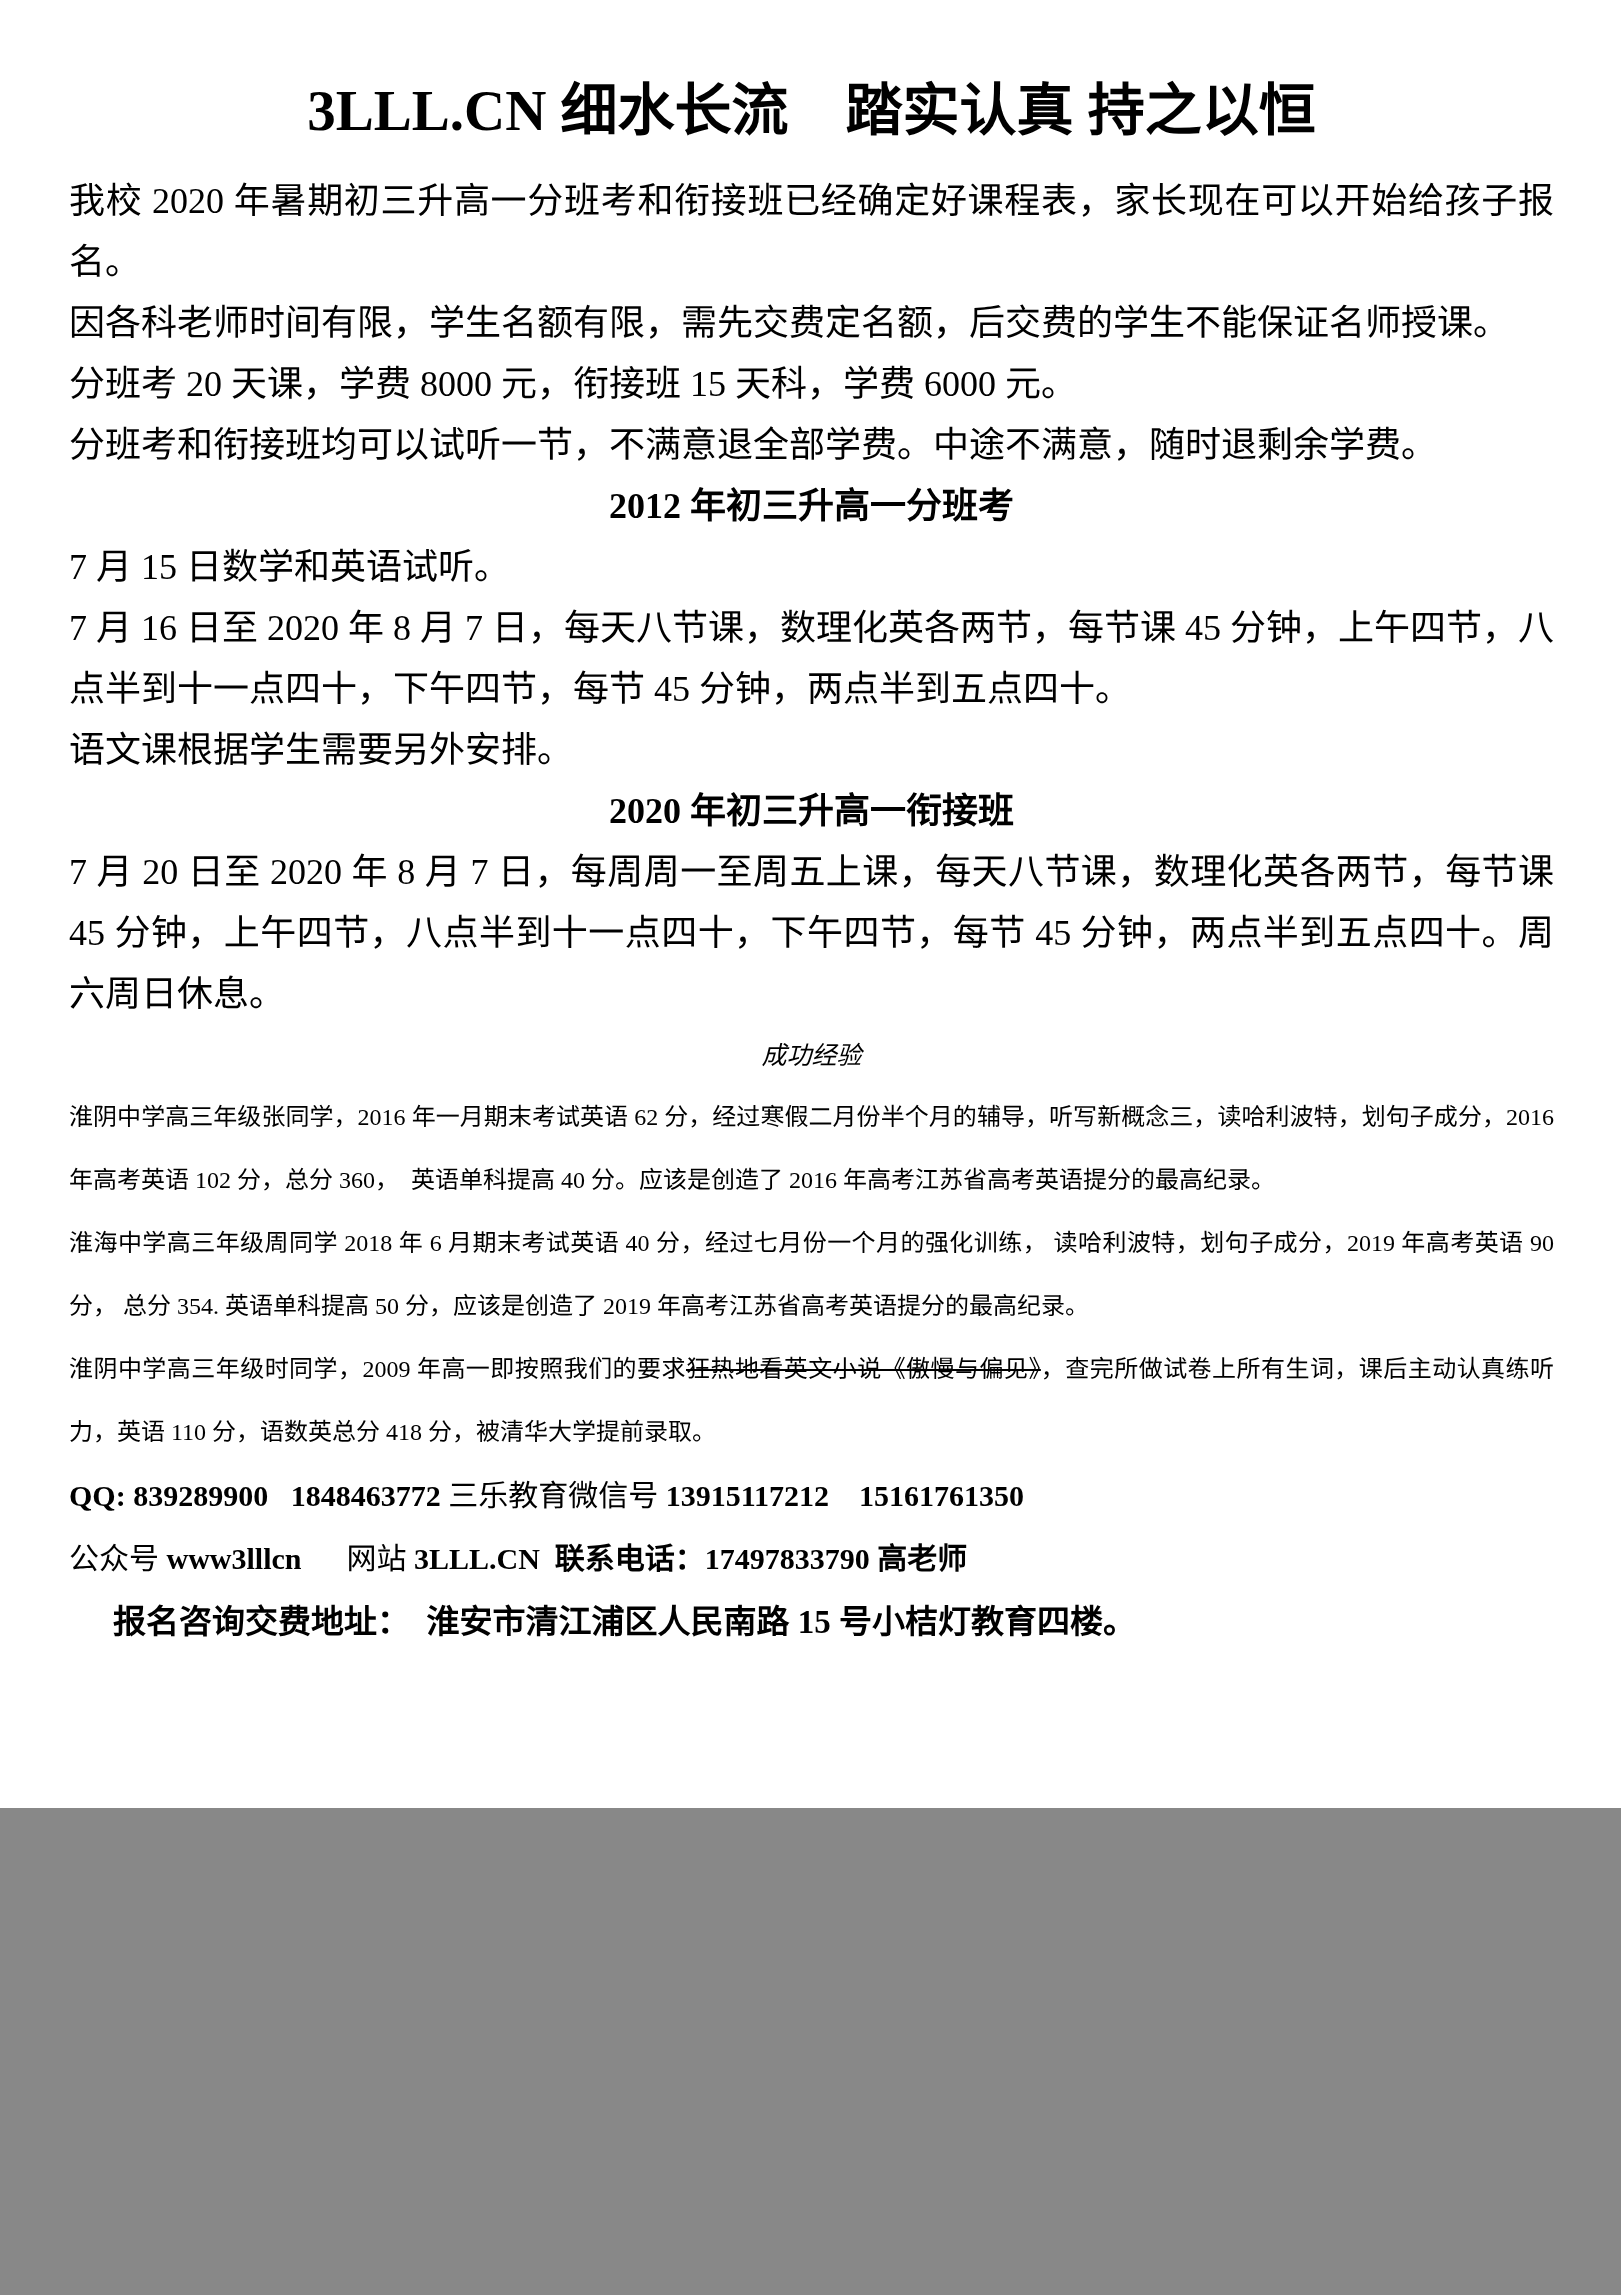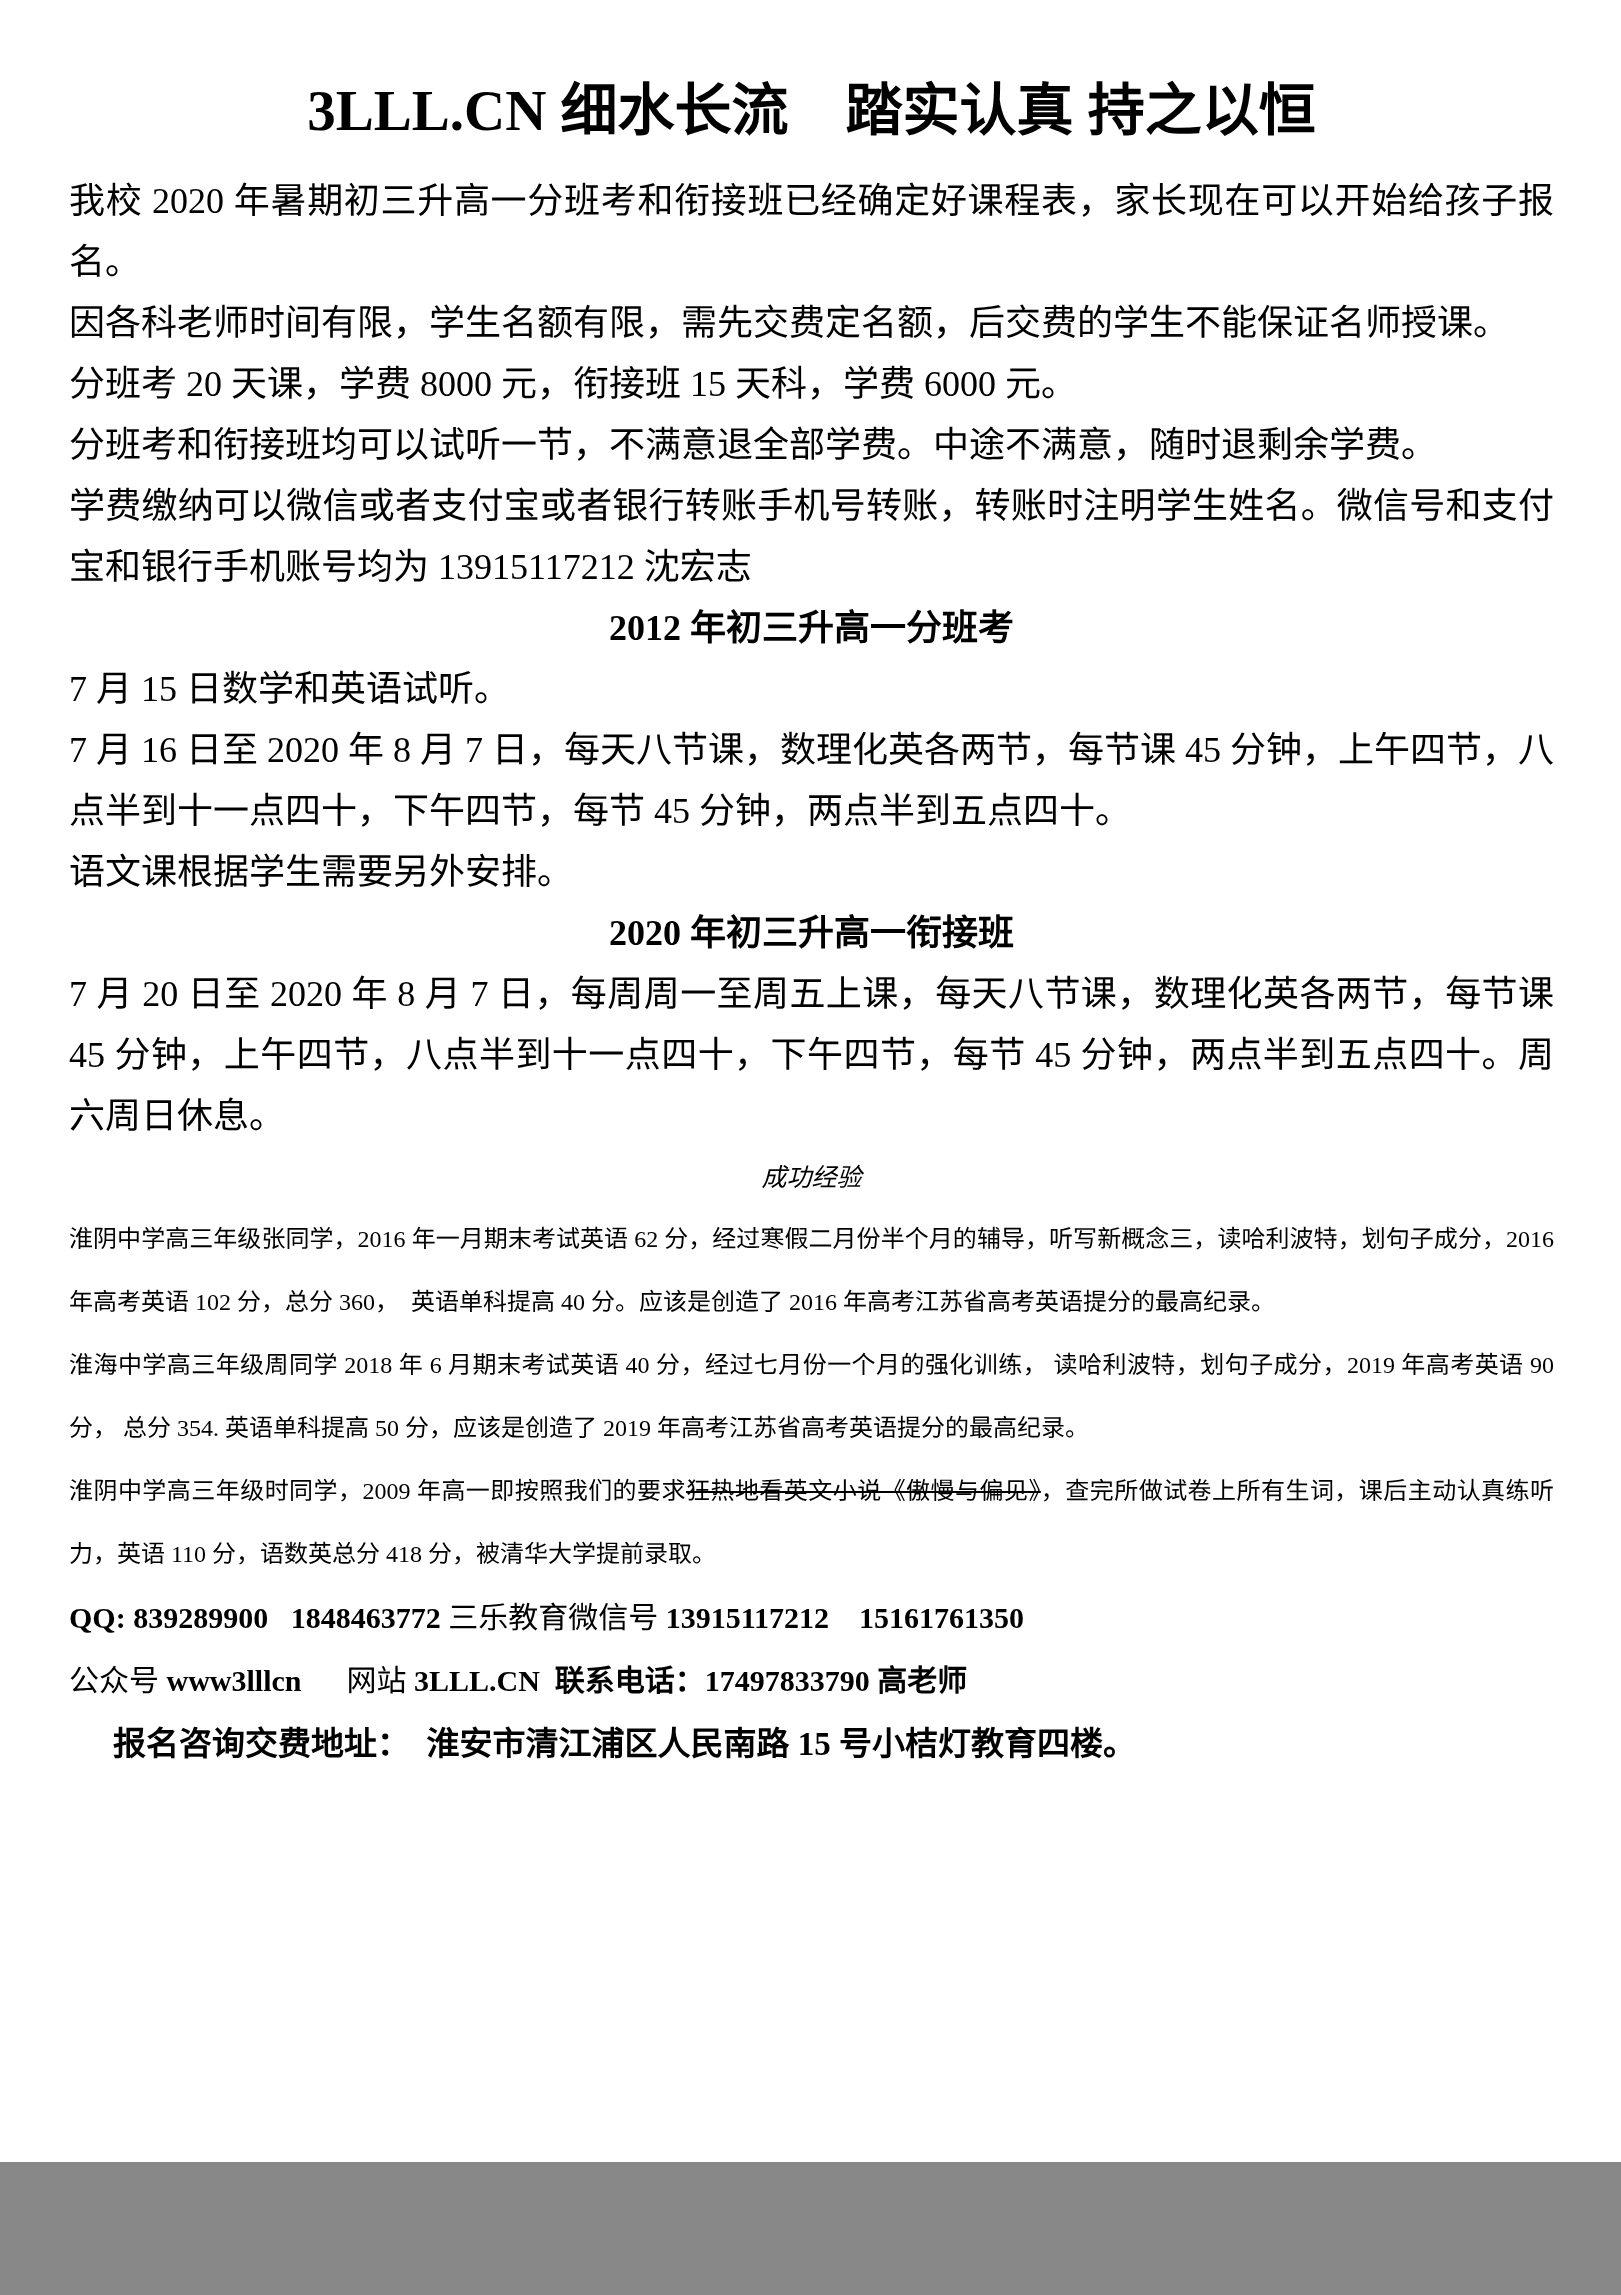--- a/index.html
+++ b/index.html
@@ -1,18 +1,18 @@
 <!DOCTYPE html>
 <html lang="zh-CN" style="font-size:11.6px"><head>
 <meta charset="utf-8">
 <style>
   html,body{margin:0;padding:0;background:#888;}
   .page{
     position:relative;
-    width:1621px;height:2162px;
+    width:1621px;height:1808px;
     margin:0 auto;
     background:#ffffff;
     color:#000000;
     font-family:"Liberation Serif","DejaVu Serif",serif;
     overflow:hidden;
     box-sizing:border-box;
     padding:70px 67px 0 69px;
   }
   .title{
     font-size:57px;
@@ -71,21 +71,20 @@
 <body>
 
 <div class="page">
 
   <p class="title">3LLL.CN 细水长流　踏实认真 持之以恒</p>
 
   <p class="body-text">我校 2020 年暑期初三升高一分班考和衔接班已经确定好课程表，家长现在可以开始给孩子报名。</p>
   <p class="body-text">因各科老师时间有限，学生名额有限，需先交费定名额，后交费的学生不能保证名师授课。</p>
   <p class="body-text">分班考 20 天课，学费 8000 元，衔接班 15 天科，学费 6000 元。</p>
   <p class="body-text">分班考和衔接班均可以试听一节，不满意退全部学费。中途不满意，随时退剩余学费。</p>
-  <p class="body-text">学费缴纳可以微信或者支付宝或者银行转账手机号转账，转账时注明学生姓名。微信号和支付宝和银行手机账号均为 13915117212 沈宏志</p>
 
   <p class="heading">2012 年初三升高一分班考</p>
   <p class="body-text">7 月 15 日数学和英语试听。</p>
   <p class="body-text">7 月 16 日至 2020 年 8 月 7 日，每天八节课，数理化英各两节，每节课 45 分钟，上午四节，八点半到十一点四十，下午四节，每节 45 分钟，两点半到五点四十。</p>
   <p class="body-text">语文课根据学生需要另外安排。</p>
 
   <p class="heading">2020 年初三升高一衔接班</p>
   <p class="body-text">7 月 20 日至 2020 年 8 月 7 日，每周周一至周五上课，每天八节课，数理化英各两节，每节课 45 分钟，上午四节，八点半到十一点四十，下午四节，每节 45 分钟，两点半到五点四十。周六周日休息。</p>
 
   <p class="small-heading">成功经验</p>

